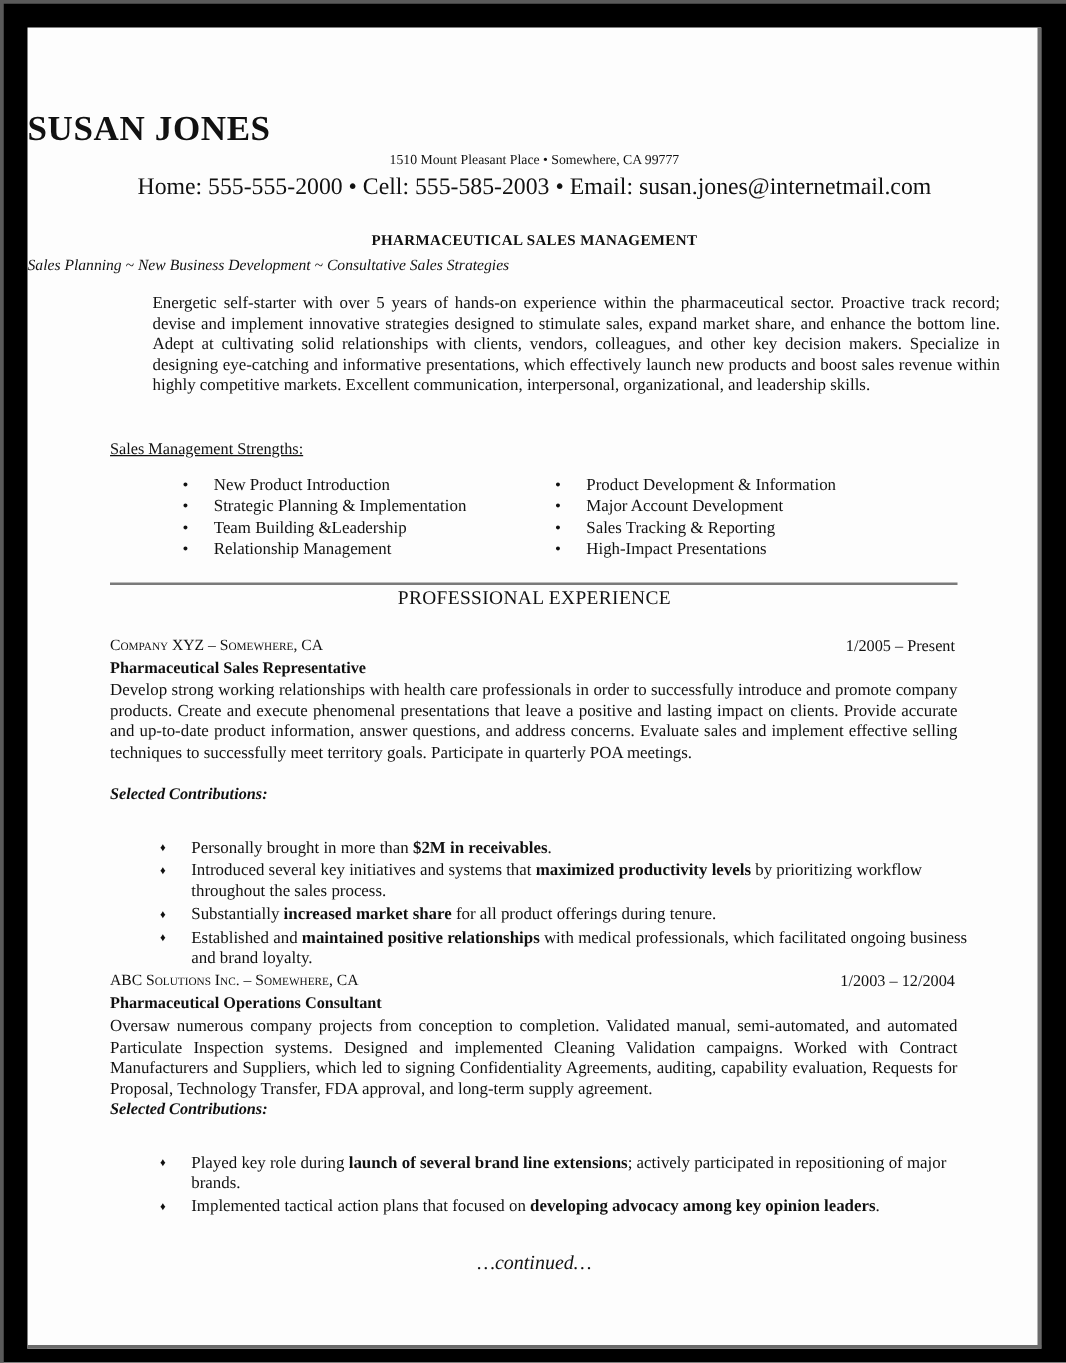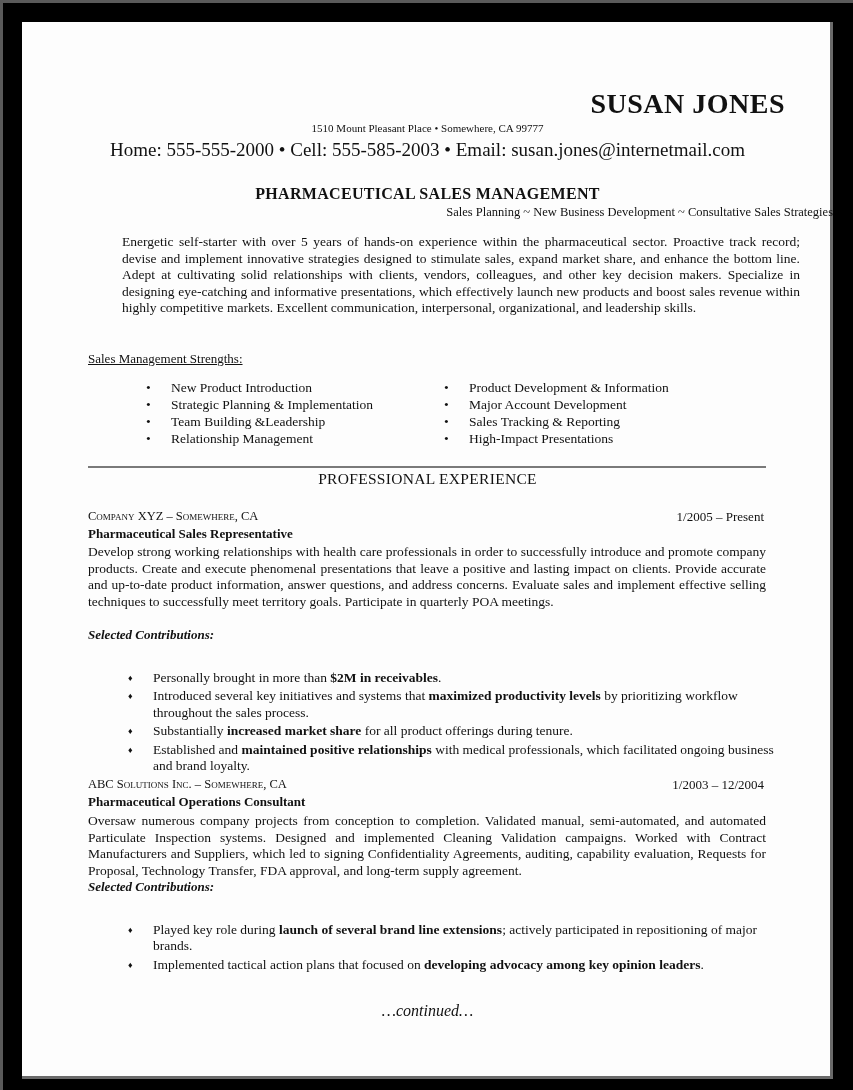--- a/index.html
+++ b/index.html
@@ -13,25 +13,25 @@
   .frame-top { position: absolute; left: 0; top: 0; width: 853px; height: 3px; background: #5a5a5a; }
   .frame-left { position: absolute; left: 0; top: 0; width: 3px; height: 1090px; background: #5a5a5a; }
   .page {
     position: absolute; left: 22px; top: 22px; width: 811px; height: 1057px;
     background: #fdfdfd;
     border-right: 3px solid #6a6a6a;
     border-bottom: 3px solid #6a6a6a;
     box-sizing: border-box;
   }
   .abs { position: absolute; white-space: nowrap; }
-  .name { left: 0; width: 747px; text-align: right; top: 66px; font-size: 28px; font-weight: bold; letter-spacing: 0.5px; margin-left: 16px; }
+  .name { left: 0; width: 747px; text-align: left; top: 66px; font-size: 28px; font-weight: bold; letter-spacing: 0.5px; }
   .addr { left: 0; width: 811px; text-align: center; top: 100px; font-size: 11px; }
   .contact { left: 0; width: 811px; text-align: center; top: 117px; font-size: 19px; }
-  .headline { left: 0; width: 811px; text-align: center; top: 163px; font-size: 16px; font-weight: bold; letter-spacing: 0.3px; }
-  .tagline { left: 0; width: 811px; text-align: right; top: 183px; font-size: 12.5px; }
+  .headline { left: 0; width: 811px; text-align: center; top: 163px; font-size: 12px; font-weight: bold; letter-spacing: 0.3px; }
+  .tagline { left: 0; width: 811px; text-align: left; top: 183px; font-size: 12.5px; font-style: italic; }
   .summary { left: 80px; width: 678px; top: 212px; font-size: 13.5px; line-height: 16.6px; text-align: justify; white-space: normal; margin-left: 20px; }
   .strengths-label { left: 66px; top: 329px; font-size: 13px; text-decoration: underline; }
   .skills { position: absolute; top: 357px; font-size: 13.5px; line-height: 17px; list-style: none; margin: 0; padding: 0; }
   .skills li { position: relative; padding-left: 25px; }
   .skills li::before { content: "•"; position: absolute; left: 0; top: 0; }
   .skills.col1 { left: 124px; }
   .skills.col2 { left: 422px; }
   .rule { position: absolute; left: 66px; width: 678px; top: 444px; height: 2px; background: #7a7a7a; }
   .section-title { left: 0; width: 811px; text-align: center; top: 448px; font-size: 15.5px; letter-spacing: 0.3px; }
   .company { left: 66px; font-size: 12.5px; font-variant: small-caps; }

